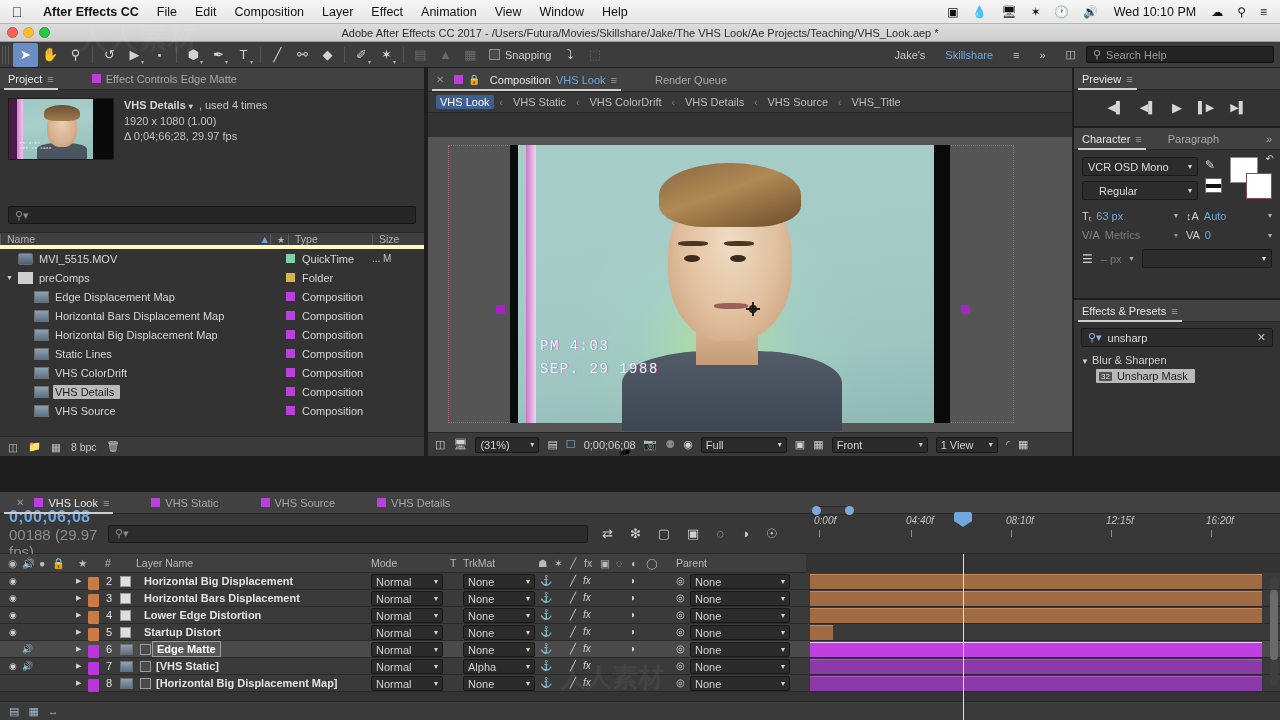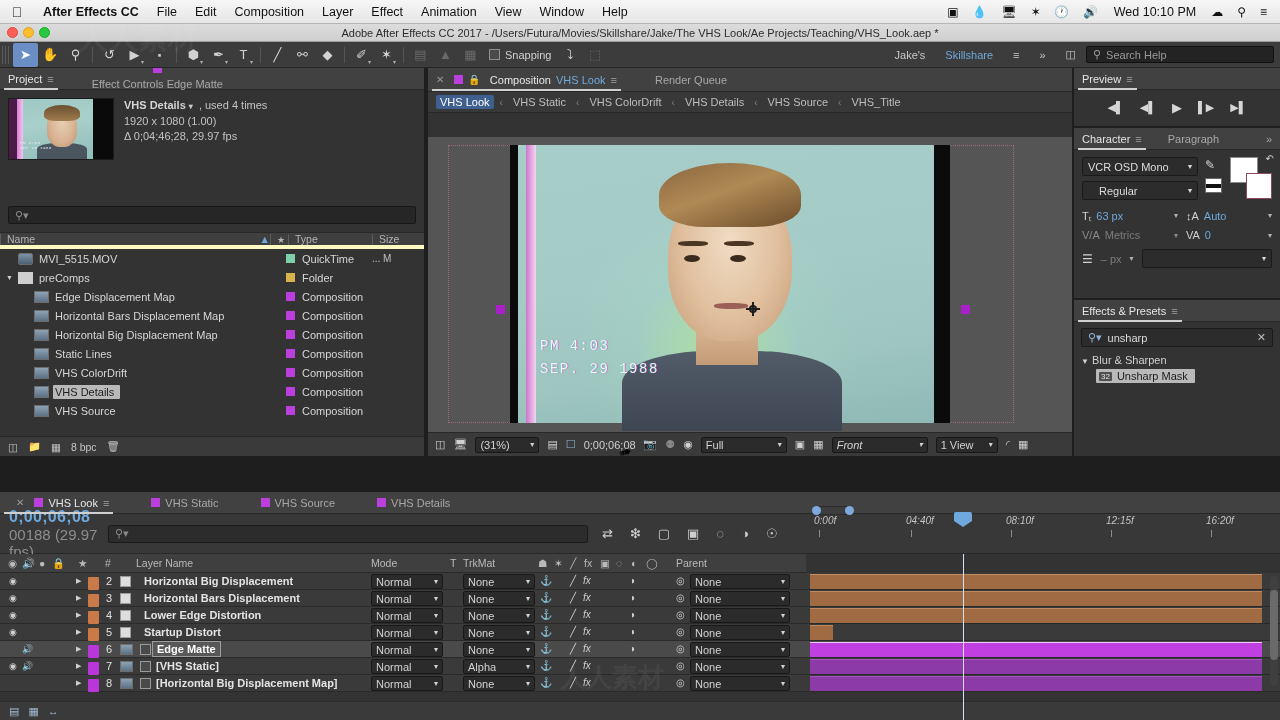--- a/index.html
+++ b/index.html
@@ -333,21 +333,21 @@
       </div>
     </div>
   </div>
 
   <div class="panel" id="projectPanel">
     <div class="ptabs">
       <div class="ptab active">
         <span>Project</span>
         <span class="menuico">≡</span>
       </div>
-      <div class="ptab" style="margin-left:22px;flex-direction:column;">
+      <div class="ptab" style="margin-left:22px;">
         <span class="swatch"></span>
         <span>Effect Controls Edge Matte</span>
       </div>
     </div>
 
     <div class="proj-head">
       <div class="thumb">
         <div class="lbar"></div>
         <div class="bgimg"></div>
         <div class="magstrip"></div>
@@ -357,21 +357,21 @@
         <div class="osd">PM 4:03<br>SEP 29 1988</div>
         <div class="rbar"></div>
       </div>
       <div class="proj-meta">
         <div class="l1">
           <span>VHS Details</span>
           <span class="arrowdown">▾</span>
           <span class="used">, used 4 times</span>
         </div>
         <div class="dim">1920 x 1080 (1.00)</div>
-        <div class="fps">Δ 0;04;46;28, 29.97 fps</div>
+        <div class="fps">Δ 0;04;66;28, 29.97 fps</div>
       </div>
     </div>
 
     <div class="proj-search">
       <span>⚲▾</span>
       <span></span>
     </div>
 
     <div class="proj-cols">
       <div class="col" style="width:270px;">
@@ -559,21 +559,21 @@
       <span>0;00;06;08</span>
       <span>📷</span>
       <span style="color:#8a8a8a;">⚉</span>
       <span>◉</span>
       <div class="selbox" style="width:86px;">
         <span>Full</span>
         <span style="font-size:8px;">▾</span>
       </div>
       <span>▣</span>
       <span>▦</span>
-      <div class="selbox" style="width:96px;font-style:italic;">
+      <div class="selbox" style="width:96px;">
         <span>Front</span>
         <span style="font-size:8px;">▾</span>
       </div>
       <div class="selbox" style="width:62px;">
         <span>1 View</span>
         <span style="font-size:8px;">▾</span>
       </div>
       <span>◜</span>
       <span>▦</span>
     </div>

